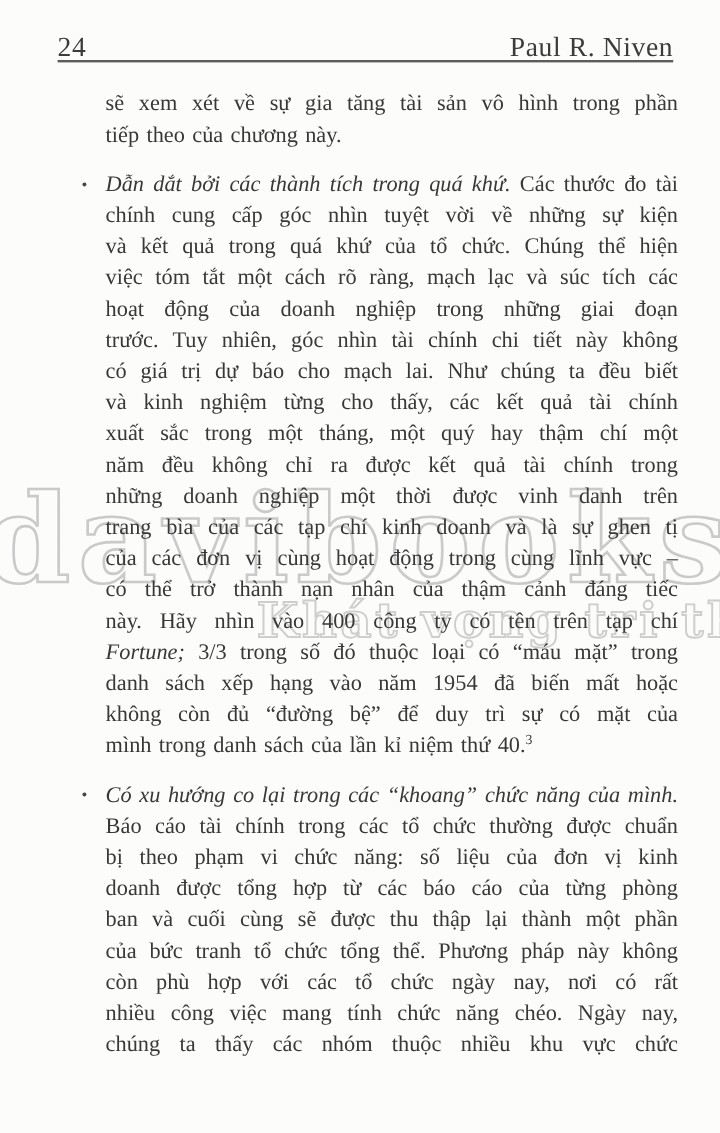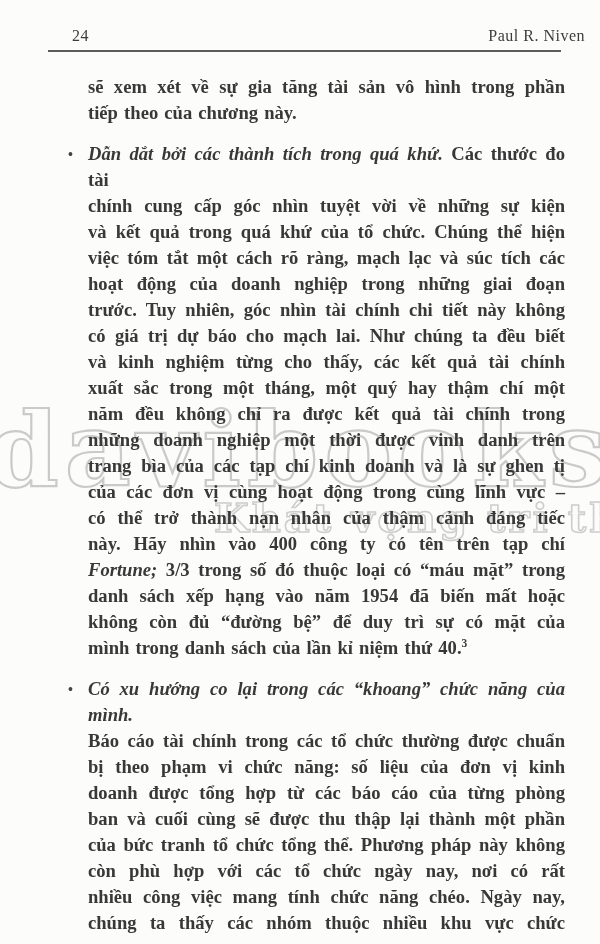--- a/index.html
+++ b/index.html
@@ -8,32 +8,31 @@
     width:600px;height:944px;
     background:#fcfcfb;
     overflow:hidden;
     font-family:"Liberation Serif","DejaVu Serif",serif;
     color:#383838;
   }
   
   .hdr{
     position:absolute;top:27px;left:48px;width:513px;
     display:flex;justify-content:space-between;align-items:flex-end;
-    font-size:16px;letter-spacing:.5px;color:#3c3c3c;margin-left:24px;
+    font-size:23px;letter-spacing:.5px;color:#3c3c3c;
   }
   .hdr-rule{
     position:absolute;top:50px;left:48px;width:513px;height:2px;
     background:#5c5c5c;
   }
   
   .body{
     position:absolute;top:74px;left:88px;width:477px;
     font-size:18.6px;line-height:26px;
     word-spacing:1.5px;
-    font-weight:bold;
   }
   .para{position:relative;margin:0 0 15px 0;}
   .para:last-child{margin-bottom:0;}
   .bullet{
     position:absolute;left:-20px;top:1px;
     font-size:14px;color:#444;
   }
   .line{
     text-align:justify;text-align-last:justify;
     white-space:normal;

